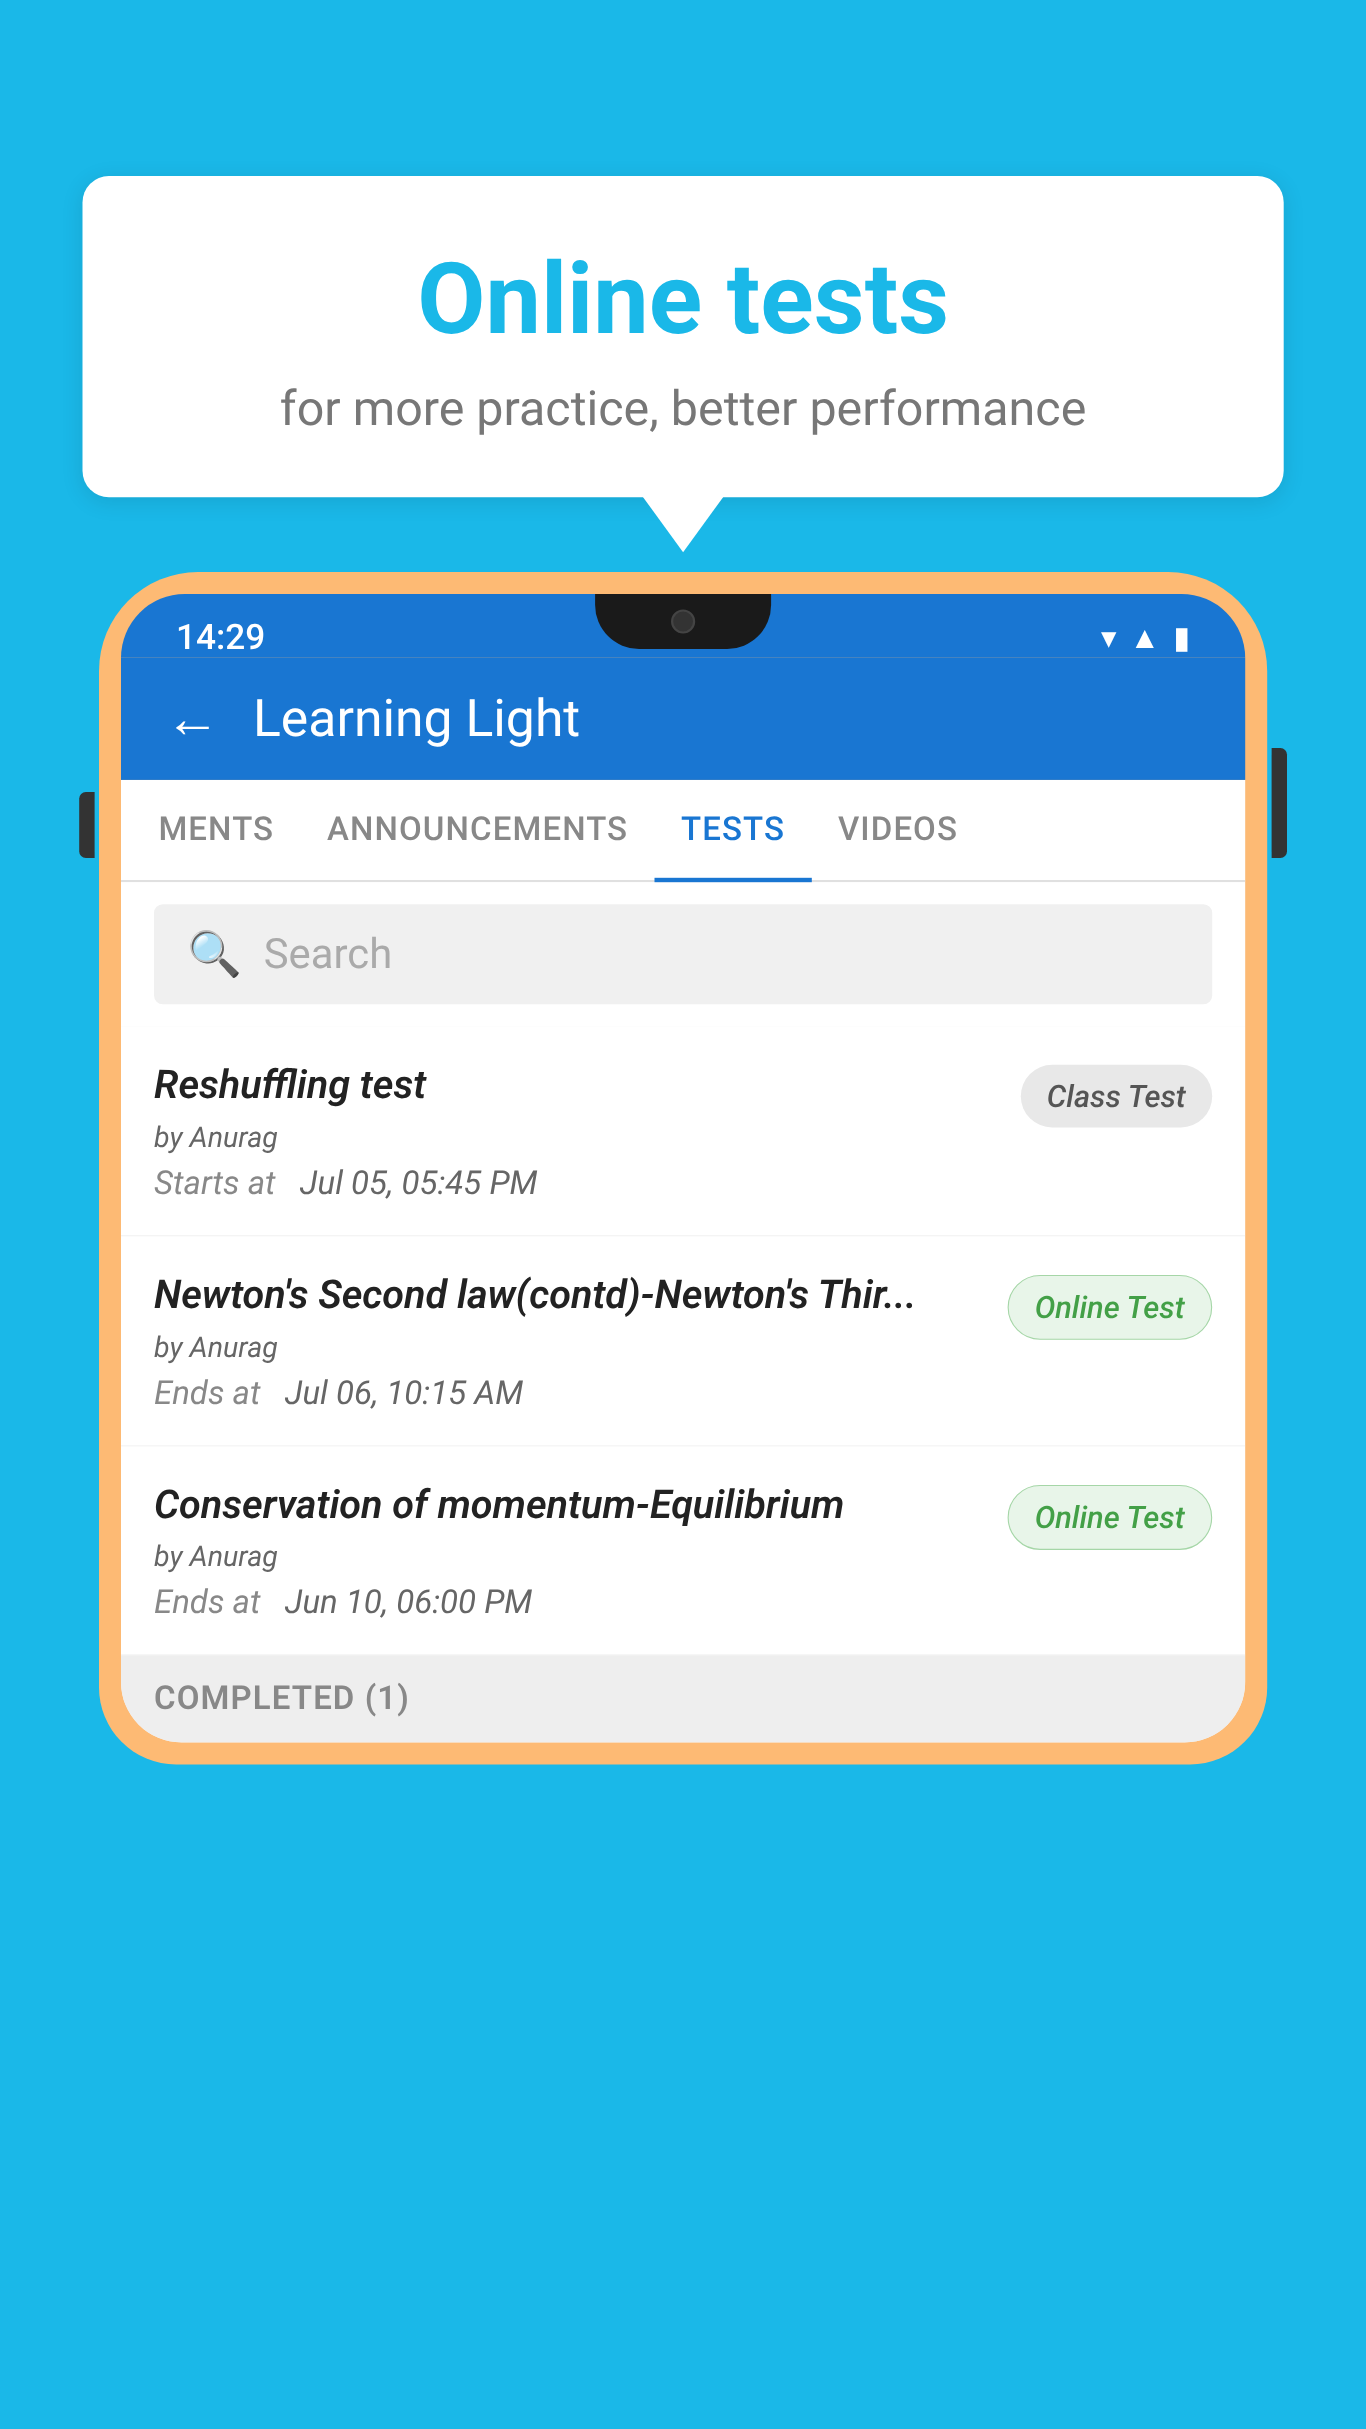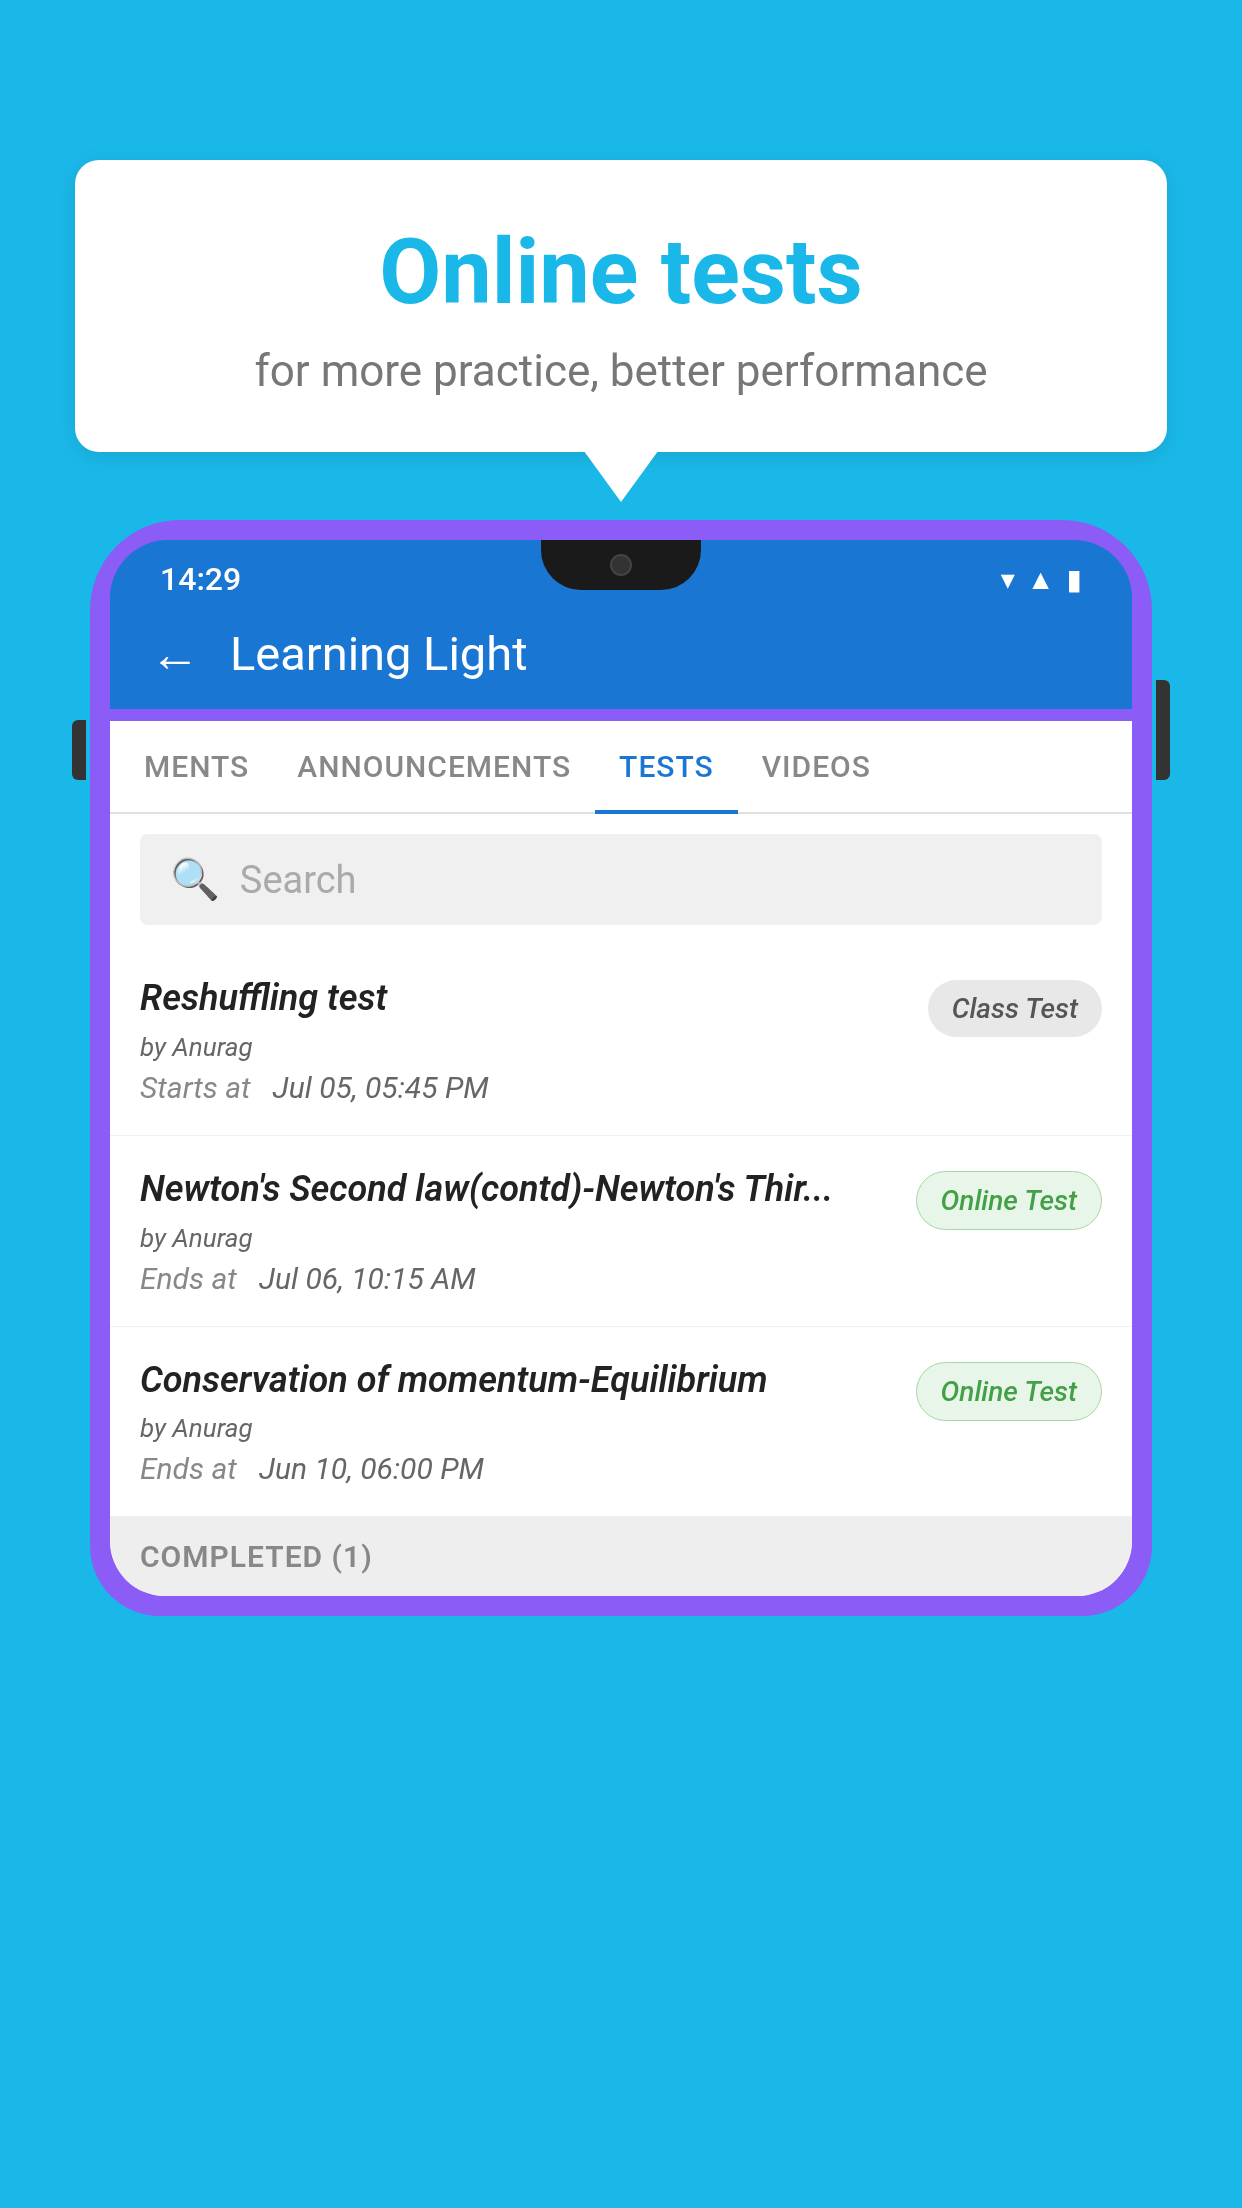--- a/index.html
+++ b/index.html
@@ -56,21 +56,21 @@
     .phone-wrapper {
       position: absolute;
       top: 520px;
       left: 90px;
       right: 90px;
       bottom: 0;
     }
 
     .phone-outer {
       width: 100%;
-      background: #8b5cf6;
+      background: #fdba74;
       border-radius: 90px 90px 70px 70px;
       padding: 20px;
       position: relative;
     }
 
     
     .phone-status-bar {
       background: #1976d2;
       border-radius: 65px 65px 0 0;
       padding: 20px 50px 0;
@@ -171,21 +171,20 @@
       right: 0;
       height: 4px;
       background: #1976d2;
     }
 
     
     .phone-screen {
       background: #f5f5f5;
       border-radius: 0 0 55px 55px;
       overflow: hidden;
-      margin-top: 12px;
     }
 
     
     .search-container {
       background: white;
       padding: 20px 30px;
     }
 
     .search-bar {
       background: #f0f0f0;

